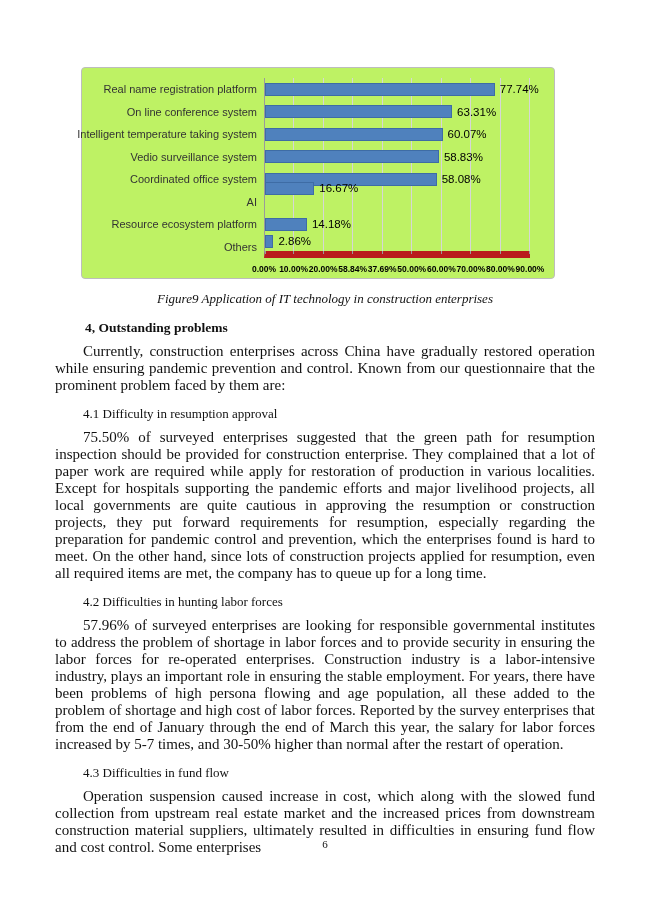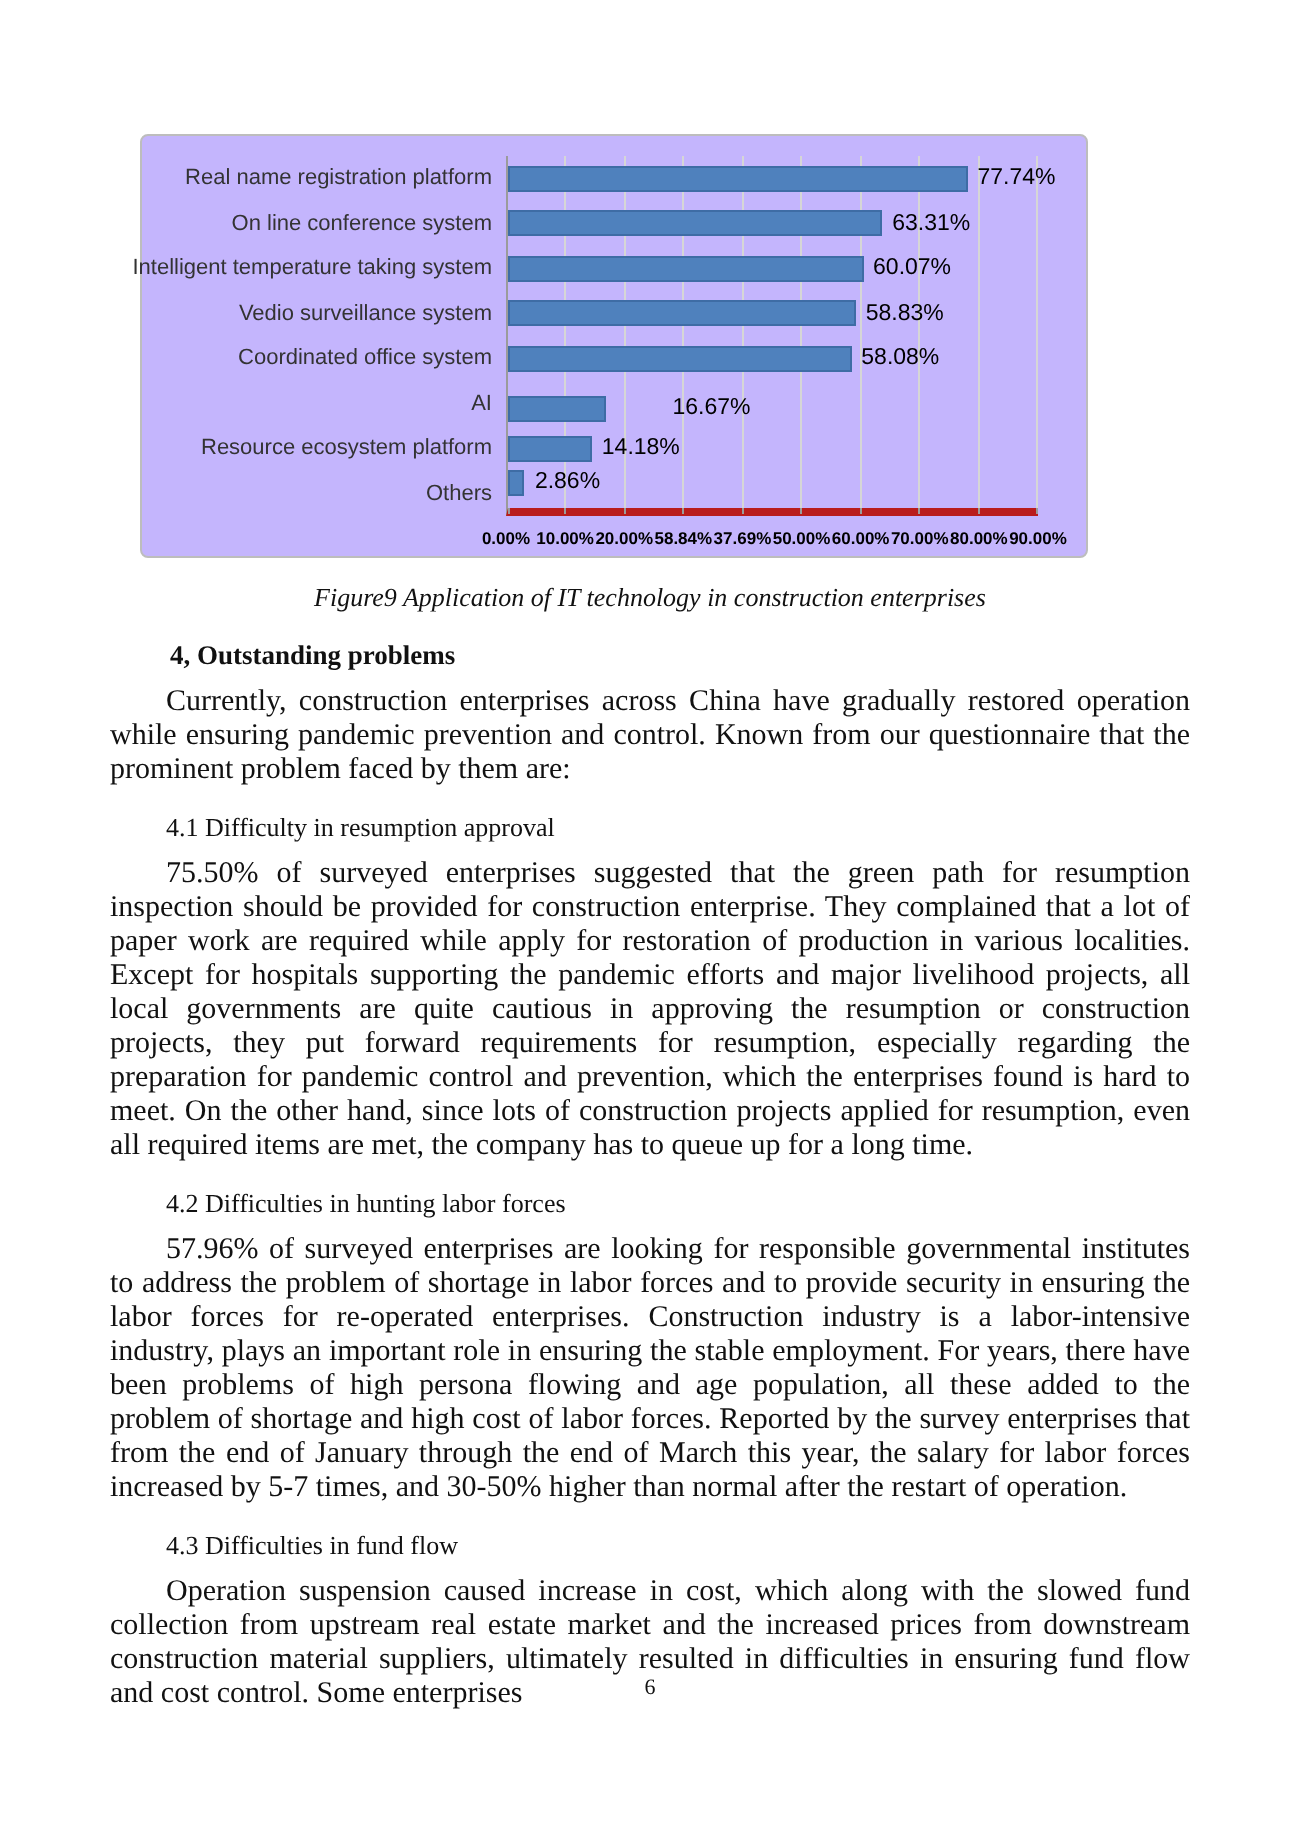--- a/index.html
+++ b/index.html
@@ -9,38 +9,38 @@
     background:#ffffff;
     font-family:"Liberation Serif", serif;
     color:#111111;
     overflow:hidden;
     box-sizing:border-box;
     padding:67px 55px 0 55px;
   }
   
   .chart-frame{
     position:relative;
-    margin-left:15px;
+    margin-left:26px;
     width:474px;height:212px;
     border:1px solid #bdbdbd;
     border-radius:4px;
     box-sizing:border-box;
-    background:#c4b5fd;
+    background:#bef264;
     font-family:"Liberation Sans", sans-serif;
   }
   .chart-inner{position:absolute;left:0;top:10px;right:0;height:180px;display:flex;}
   .labels-col{width:182px;box-sizing:border-box;display:flex;flex-direction:column;}
   .clabel{
     flex:1;display:flex;align-items:center;justify-content:flex-end;
     padding-right:7px;font-size:11px;color:#333333;white-space:nowrap;
   }
   .plot{
     position:relative;width:266px;height:180px;
     border-left:1px solid #9b9b9b;
-    border-bottom:4px solid #b91c1c;
+    border-bottom:7px solid #b91c1c;
     box-sizing:border-box;
   }
   .gridline{position:absolute;top:0;bottom:0;width:1px;background:#d6d6d6;}
   .brow{position:absolute;left:0;right:-60px;height:22.5px;display:flex;align-items:center;}
   .cbar{height:13px;background:#4f81bd;border:1px solid #3e6ca5;box-sizing:border-box;}
   .cval{margin-left:5px;font-size:11.5px;color:#000;white-space:nowrap;}
   .xtick-mark{position:absolute;top:100%;width:1px;height:3px;background:#9b9b9b;}
   .xlabels{position:absolute;left:182px;top:196px;width:266px;height:12px;}
   .xtick{
     position:absolute;transform:translateX(-50%);
@@ -116,21 +116,21 @@
             <span class="cval">60.07%</span>
           </div>
           <div class="brow" style="top: 67.5px; height: 22.5px;">
             <div class="cbar" style="width: 173.875px; background: rgb(79, 129, 189); border-color: rgb(62, 108, 165);"></div>
             <span class="cval">58.83%</span>
           </div>
           <div class="brow" style="top: 90px; height: 22.5px;">
             <div class="cbar" style="width: 171.659px; background: rgb(79, 129, 189); border-color: rgb(62, 108, 165);"></div>
             <span class="cval">58.08%</span>
           </div>
-          <div class="brow" style="top: 115px; height: 22.5px; gap: 28px;">
+          <div class="brow" style="top: 99px; height: 22.5px;">
             <div class="cbar" style="width: 49.2691px; background: rgb(79, 129, 189); border-color: rgb(62, 108, 165);"></div>
             <span class="cval">16.67%</span>
           </div>
           <div class="brow" style="top: 135px; height: 22.5px;">
             <div class="cbar" style="width: 41.9098px; background: rgb(79, 129, 189); border-color: rgb(62, 108, 165);"></div>
             <span class="cval">14.18%</span>
           </div>
           <div class="brow" style="top: 152px; height: 22.5px;">
             <div class="cbar" style="width: 8.45289px; background: rgb(79, 129, 189); border-color: rgb(62, 108, 165);"></div>
             <span class="cval">2.86%</span>

